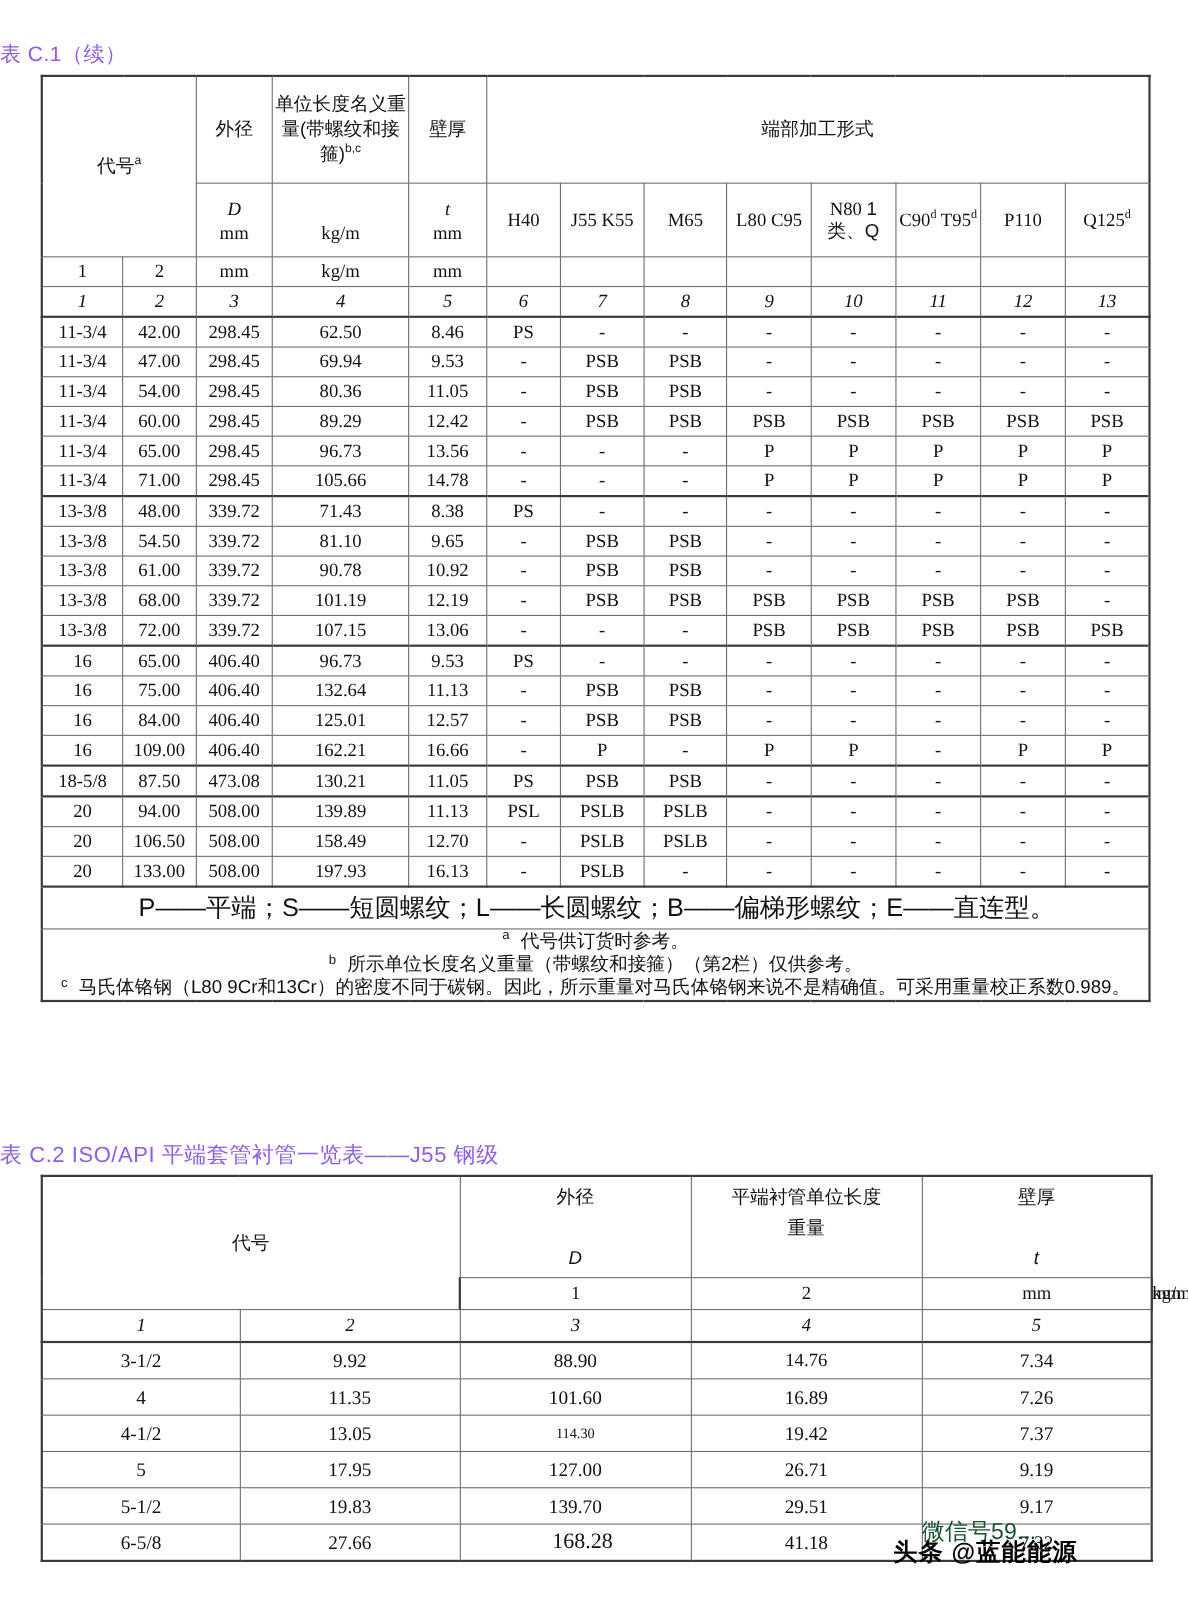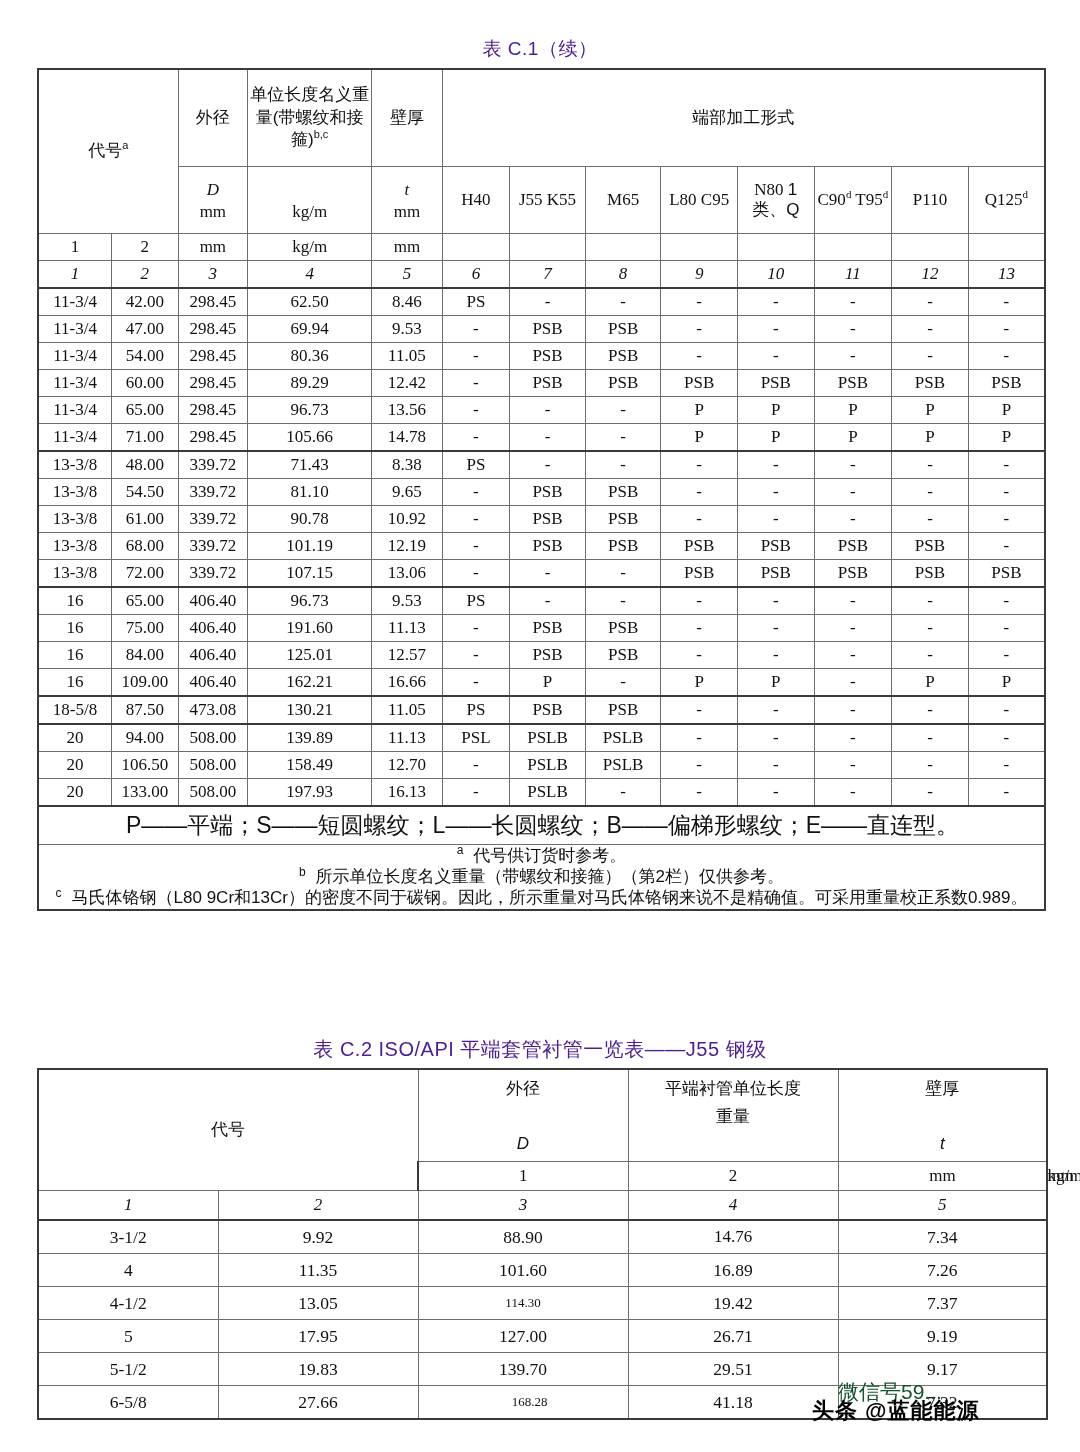--- a/index.html
+++ b/index.html
@@ -8,25 +8,25 @@
     background:#ffffff;
     font-family:"Liberation Serif","DejaVu Serif",serif;
     color:#111111;
     position:relative;
     overflow:hidden;
   }
   .page{position:absolute;left:0;top:0;width:1080px;height:1452px;}
 
   
   .tbl-title{
-    text-align:center;
+    text-align:left;
     font-family:"Liberation Sans","DejaVu Sans",sans-serif;
     font-size:19px;
     letter-spacing:.5px;
-    color:#4c1d95;
+    color:#8b5cf6;
   }
   #title-c1{position:absolute;left:0;top:36px;width:1080px;}
   #title-c2{position:absolute;left:0;top:1036px;width:1080px;font-size:20px;}
 
   
   table.doc{
     border-collapse:collapse;
     table-layout:fixed;
     background:#fff;
   }
@@ -399,21 +399,21 @@
           <td class="rowtxt grp-top">-</td>
           <td class="rowtxt grp-top">-</td>
           <td class="rowtxt grp-top">-</td>
           <td class="rowtxt grp-top">-</td>
           <td class="rowtxt outer-r grp-top">-</td>
         </tr>
         <tr>
           <td class="rowtxt outer-l">16</td>
           <td class="rowtxt">75.00</td>
           <td class="rowtxt">406.40</td>
-          <td class="rowtxt">191.60</td>
+          <td class="rowtxt">132.64</td>
           <td class="rowtxt">11.13</td>
           <td class="rowtxt">-</td>
           <td class="rowtxt">PSB</td>
           <td class="rowtxt">PSB</td>
           <td class="rowtxt">-</td>
           <td class="rowtxt">-</td>
           <td class="rowtxt">-</td>
           <td class="rowtxt">-</td>
           <td class="rowtxt outer-r">-</td>
         </tr>
@@ -594,21 +594,21 @@
         <tr class="body">
           <td class="outer-l" style="height: 32px; font-size: 17.5px;">5-1/2</td>
           <td style="height: 32px; font-size: 17.5px;">19.83</td>
           <td style="height: 32px; font-size: 17.5px;">139.70</td>
           <td style="height: 32px; font-size: 17.5px;">29.51</td>
           <td class="outer-r" style="height: 32px; font-size: 17.5px;">9.17</td>
         </tr>
         <tr class="body">
           <td class="outer-l outer-b" style="height: 32px; font-size: 17.5px;">6-5/8</td>
           <td class="outer-b" style="height: 32px; font-size: 17.5px;">27.66</td>
-          <td class="outer-b" style="height: 32px; font-size: 13px; padding-left: 13px;">168.28</td>
+          <td class="outer-b" style="height: 32px; font-size: 20px; padding-left: 13px;">168.28</td>
           <td class="outer-b" style="height: 32px; font-size: 17.5px;">41.18</td>
           <td class="outer-r outer-b" style="height: 32px; font-size: 17.5px;">7.32</td>
         </tr>
       </tbody>
   </table>
 
   <div id="watermark-ghost">微信号59...</div>
   <div id="watermark">头条 @蓝能能源</div>
 </div>
 

